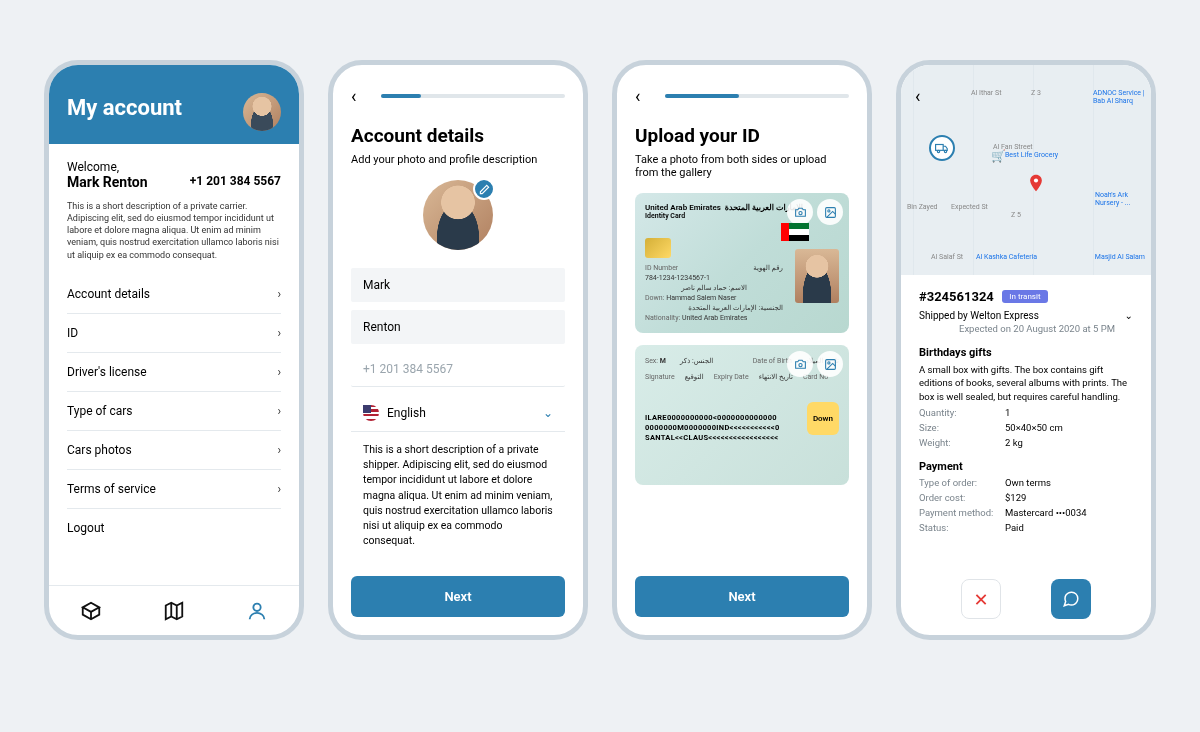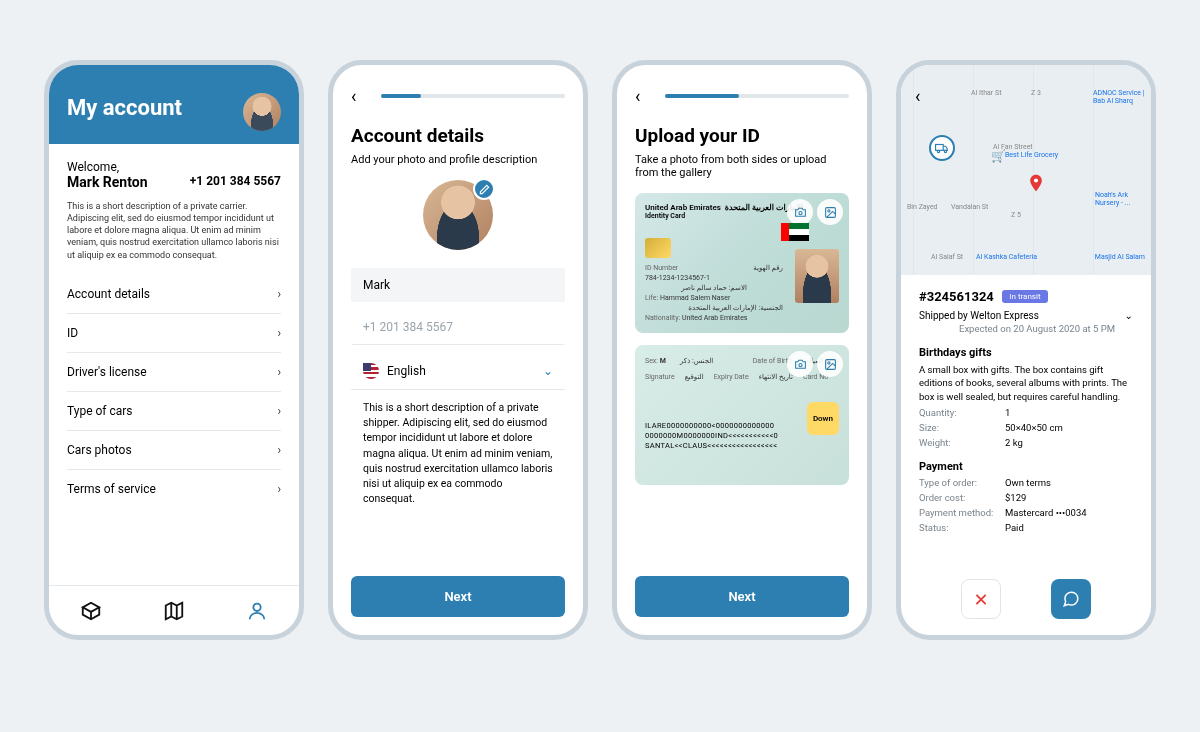--- a/index.html
+++ b/index.html
@@ -49,21 +49,21 @@
   .id-overlay{position:absolute;right:6px;top:6px;display:flex;gap:4px;}
   .circ-btn{width:26px;height:26px;border-radius:50%;background:rgba(255,255,255,.9);display:flex;align-items:center;justify-content:center;color:#2c7fb0;cursor:pointer;}
   .id-header{display:flex;justify-content:space-between;font-size:8px;font-weight:600;}
   .id-flag{width:28px;height:18px;background:linear-gradient(#00732f 33%,#fff 33% 66%,#000 66%);position:absolute;right:40px;top:30px;}
   .id-flag::before{content:"";position:absolute;left:0;top:0;width:8px;height:100%;background:#f00;}
   .id-chip{width:26px;height:20px;background:linear-gradient(135deg,#d4af37,#ffd966);border-radius:3px;margin:18px 0 6px;}
   .id-photo{width:44px;height:54px;background:linear-gradient(#d9b896,#b08060);position:absolute;right:10px;top:56px;border-radius:3px;}
   .id-photo::after{content:"";position:absolute;inset:0;background:radial-gradient(circle at 50% 32%,#e6c4a3 26%,transparent 27%),radial-gradient(ellipse at 50% 85%,#2a3a4a 45%,transparent 46%);}
   .id-line{font-size:7px;margin:2px 0;color:#333;}
   .id-label{color:#666;}
-  .mrz{font-family:monospace;font-size:7.5px;letter-spacing:.3px;line-height:1.3;margin-top:40px;word-break:break-all;}
+  .mrz{font-family:monospace;font-size:7.5px;letter-spacing:.3px;line-height:1.3;margin-top:32px;word-break:break-all;font-weight:bold;}
   .down-btn{position:absolute;right:10px;bottom:50px;background:#ffd966;padding:12px 6px;font-size:8px;border-radius:6px;font-weight:600;}
 
   
   .map{height:210px;background:
     linear-gradient(90deg,rgba(255,255,255,0) 20%,rgba(180,200,210,.25) 20.2% 20.7%,rgba(255,255,255,0) 21%) ,
     linear-gradient(0deg,rgba(255,255,255,0) 45%,rgba(180,200,210,.25) 45.2% 45.8%,rgba(255,255,255,0) 46%),
     #e8eef2;
     background-size:60px 100%,100% 50px,auto;
     position:relative;overflow:hidden;}
   .map-label{position:absolute;font-size:7px;color:#888;margin-top:18px;}
@@ -120,20 +120,23 @@
             <span class="chev">›</span>
           </div>
       <div class="menu-item">
             <span>Cars photos</span>
             <span class="chev">›</span>
           </div>
       <div class="menu-item">
             <span>Terms of service</span>
             <span class="chev">›</span>
           </div>
+      <div class="menu-item">
+            <span>Logout</span>
+          </div>
     </div>
   </div>
   <div style="flex:1"></div>
   <div class="tabbar">
     <div class="tab-icon"><svg viewBox="0 0 24 24" fill="none" stroke="#111" stroke-width="2">
             <path d="M21 8l-9-5-9 5 9 5 9-5zM3 8v8l9 5 9-5V8M12 13v8"></path>
           </svg></div>
     <div class="tab-icon"><svg viewBox="0 0 24 24" fill="none" stroke="#111" stroke-width="2">
             <path d="M9 3L3 6v15l6-3 6 3 6-3V3l-6 3-6-3zM9 3v15M15 6v15"></path>
           </svg></div>
@@ -157,20 +160,21 @@
     <div class="big-avatar">
       <div class="edit-badge">
             <svg width="11" height="11" viewBox="0 0 24 24" fill="none" stroke="#fff" stroke-width="2.5">
               <path d="M17 3l4 4L7 21H3v-4L17 3z"></path>
             </svg>
           </div>
     </div>
   </div>
   <div class="fields">
     <div class="field">Mark</div>
+    <div class="field">Renton</div>
     <div class="field placeholder">+1 201 384 5567</div>
     <div class="lang-select">
       <span style="display:flex;align-items:center;gap:8px;">
             <span class="flag"></span>
             <span>English</span>
           </span>
       <span style="color:#2c7fb0">⌄</span>
     </div>
     <div class="desc-box">This is a short description of a private shipper. Adipiscing elit, sed do eiusmod tempor incididunt ut labore et dolore magna aliqua. Ut enim ad minim veniam, quis nostrud exercitation ullamco laboris nisi ut aliquip ex ea commodo consequat.</div>
   </div>
@@ -209,21 +213,21 @@
           <span>United Arab Emirates</span>
           <span style="margin-right:36px">الإمارات العربية المتحدة</span>
         </div>
     <div style="font-size:7px;font-weight:600;">Identity Card</div>
     <div class="id-flag"></div>
     <div class="id-chip"></div>
     <div class="id-photo"></div>
     <div class="id-line"><span style="float:right;margin-right:56px">رقم الهوية</span><span class="id-label">ID Number</span></div>
     <div class="id-line">784-1234-1234567-1</div>
     <div class="id-line" style="text-align:center;margin-right:56px;">الاسم: حماد سالم ناصر</div>
-    <div class="id-line"><span class="id-label">Life:</span> <span>Hammad Salem Naser</span></div>
+    <div class="id-line"><span class="id-label">Down:</span> <span>Hammad Salem Naser</span></div>
     <div class="id-line" style="text-align:right;margin-right:56px;">الجنسية: الإمارات العربية المتحدة</div>
     <div class="id-line"><span class="id-label">Nationality:</span> <span>United Arab Emirates</span></div>
   </div>
   <div class="id-card back">
     <div class="id-overlay">
       <div class="circ-btn">
             <svg width="13" height="13" viewBox="0 0 24 24" fill="none" stroke="currentColor" stroke-width="2">
               <path d="M3 7h4l2-3h6l2 3h4v12H3z"></path>
               <circle cx="12" cy="13" r="3"></circle>
             </svg>
@@ -277,21 +281,21 @@
     <span class="store-txt">Best Life Grocery</span>
     <div class="dest-pin"><svg width="20" height="26" viewBox="0 0 24 24" fill="#e53935">
             <path d="M12 2C8 2 5 5 5 9c0 5 7 13 7 13s7-8 7-13c0-4-3-7-7-7z"></path>
             <circle cx="12" cy="9" r="2.5" fill="#fff"></circle>
           </svg></div>
     <span class="map-label" style="left:6px;top:120px">Bin Zayed</span>
     <span class="map-label" style="left:130px;top:6px">Z 3</span>
     <span class="map-label" style="left:110px;top:128px">Z 5</span>
     <span class="map-label" style="left:92px;top:60px">Al Fan Street</span>
     <span class="map-label" style="left:70px;top:6px">Al Ithar St</span>
-    <span class="map-label" style="left:50px;top:120px">Vandalan St</span>
+    <span class="map-label" style="left:50px;top:120px">Expected St</span>
     <span class="map-label" style="left:30px;top:170px">Al Salaf St</span>
     <span class="map-label" style="left:75px;top:170px;color:#1a73e8">Al Kashka Cafeteria</span>
     <span class="map-label" style="right:6px;top:170px;color:#1a73e8">Masjid Al Salam</span>
     <span class="map-label" style="right:6px;top:108px;color:#1a73e8;width:50px">Noah's Ark Nursery - ...</span>
     <span class="map-label" style="right:4px;top:6px;color:#1a73e8;width:54px">ADNOC Service | Bab Al Sharq</span>
     <span class="map-label" style="left:80px;top:192px">Al Ithar St</span>
   </div>
   <div class="order-body">
     <span class="order-num">#324561324</span>
     <span class="badge">In transit</span>

